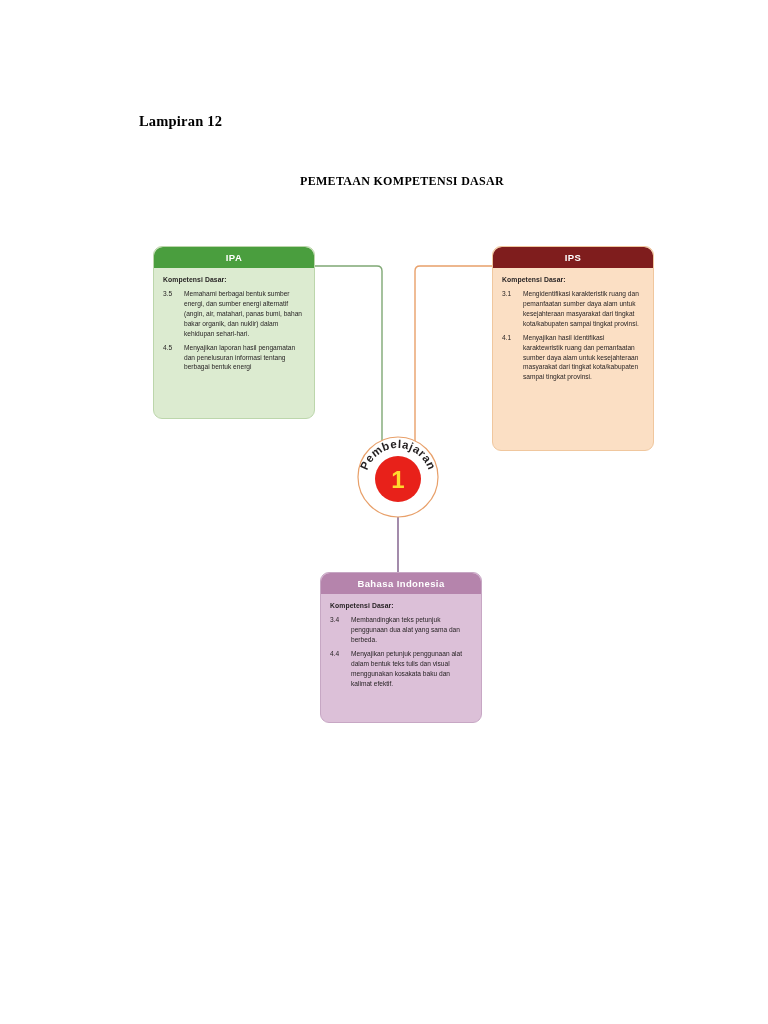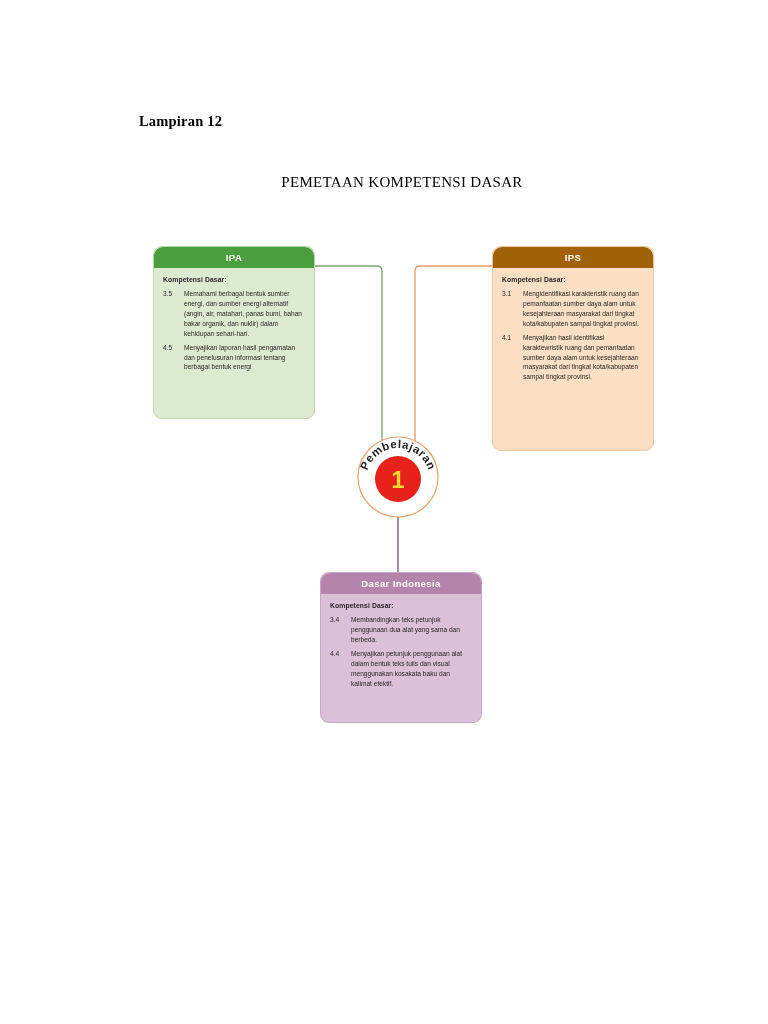--- a/index.html
+++ b/index.html
@@ -36,22 +36,22 @@
 
   .doc-title {
     position: absolute;
     left: 0;
     top: 174px;
     width: 768px;
     text-align: center;
     padding-left: 36px;
     box-sizing: border-box;
     font-family: "Liberation Serif", serif;
-    font-weight: normal;
-    font-size: 15px;
+    font-weight: bold;
+    font-size: 12px;
     color: #000000;
     letter-spacing: 0.3px;
   }
 
   
   .connectors {
     position: absolute;
     left: 0;
     top: 0;
     width: 768px;
@@ -114,21 +114,21 @@
 
   
   #card-ips {
     left: 492px;
     top: 246px;
     width: 162px;
     height: 205px;
     background: #fbdfc4;
     border: 1px solid #f0c79e;
   }
-  #card-ips .card-header { background: #a16207; text-align: center; }
+  #card-ips .card-header { background: #7f1d1d; text-align: center; }
 
   
   #card-bahasa {
     left: 320px;
     top: 572px;
     width: 162px;
     height: 151px;
     background: #dcc0d8;
     border: 1px solid #c7a7c4;
   }
@@ -201,21 +201,21 @@
       <circle cx="41" cy="41" r="40" fill="#ffffff" stroke="#e8a06a" stroke-width="1.2"></circle>
       <text font-family="Liberation Sans, sans-serif" font-size="11.5" font-weight="bold" fill="#231f20" letter-spacing="0.6">
         <textPath href="#arcpath" startOffset="50%" text-anchor="middle" id="hub-arc-text">Pembelajaran</textPath>
       </text>
       <circle cx="41" cy="43" r="23" fill="#e8211a"></circle>
       <text x="41" y="43" text-anchor="middle" dominant-baseline="central" font-family="Liberation Sans, sans-serif" font-size="24" font-weight="bold" fill="#ffd92e" id="hub-number">1</text>
     </svg>
   </div>
 
   <div class="card" id="card-bahasa">
-    <div class="card-header">Dasar Indonesia</div>
+    <div class="card-header">Bahasa Indonesia</div>
     <div class="card-body">
       <div class="kd-label">Kompetensi Dasar:</div>
       <div class="kd-row">
         <div class="kd-code">3.4</div>
         <div class="kd-text">Membandingkan teks petunjuk penggunaan dua alat yang sama dan berbeda.</div>
       </div>
       <div class="kd-row">
         <div class="kd-code">4.4</div>
         <div class="kd-text">Menyajikan petunjuk penggunaan alat dalam bentuk teks tulis dan visual menggunakan kosakata baku dan kalimat efektif.</div>
       </div>

